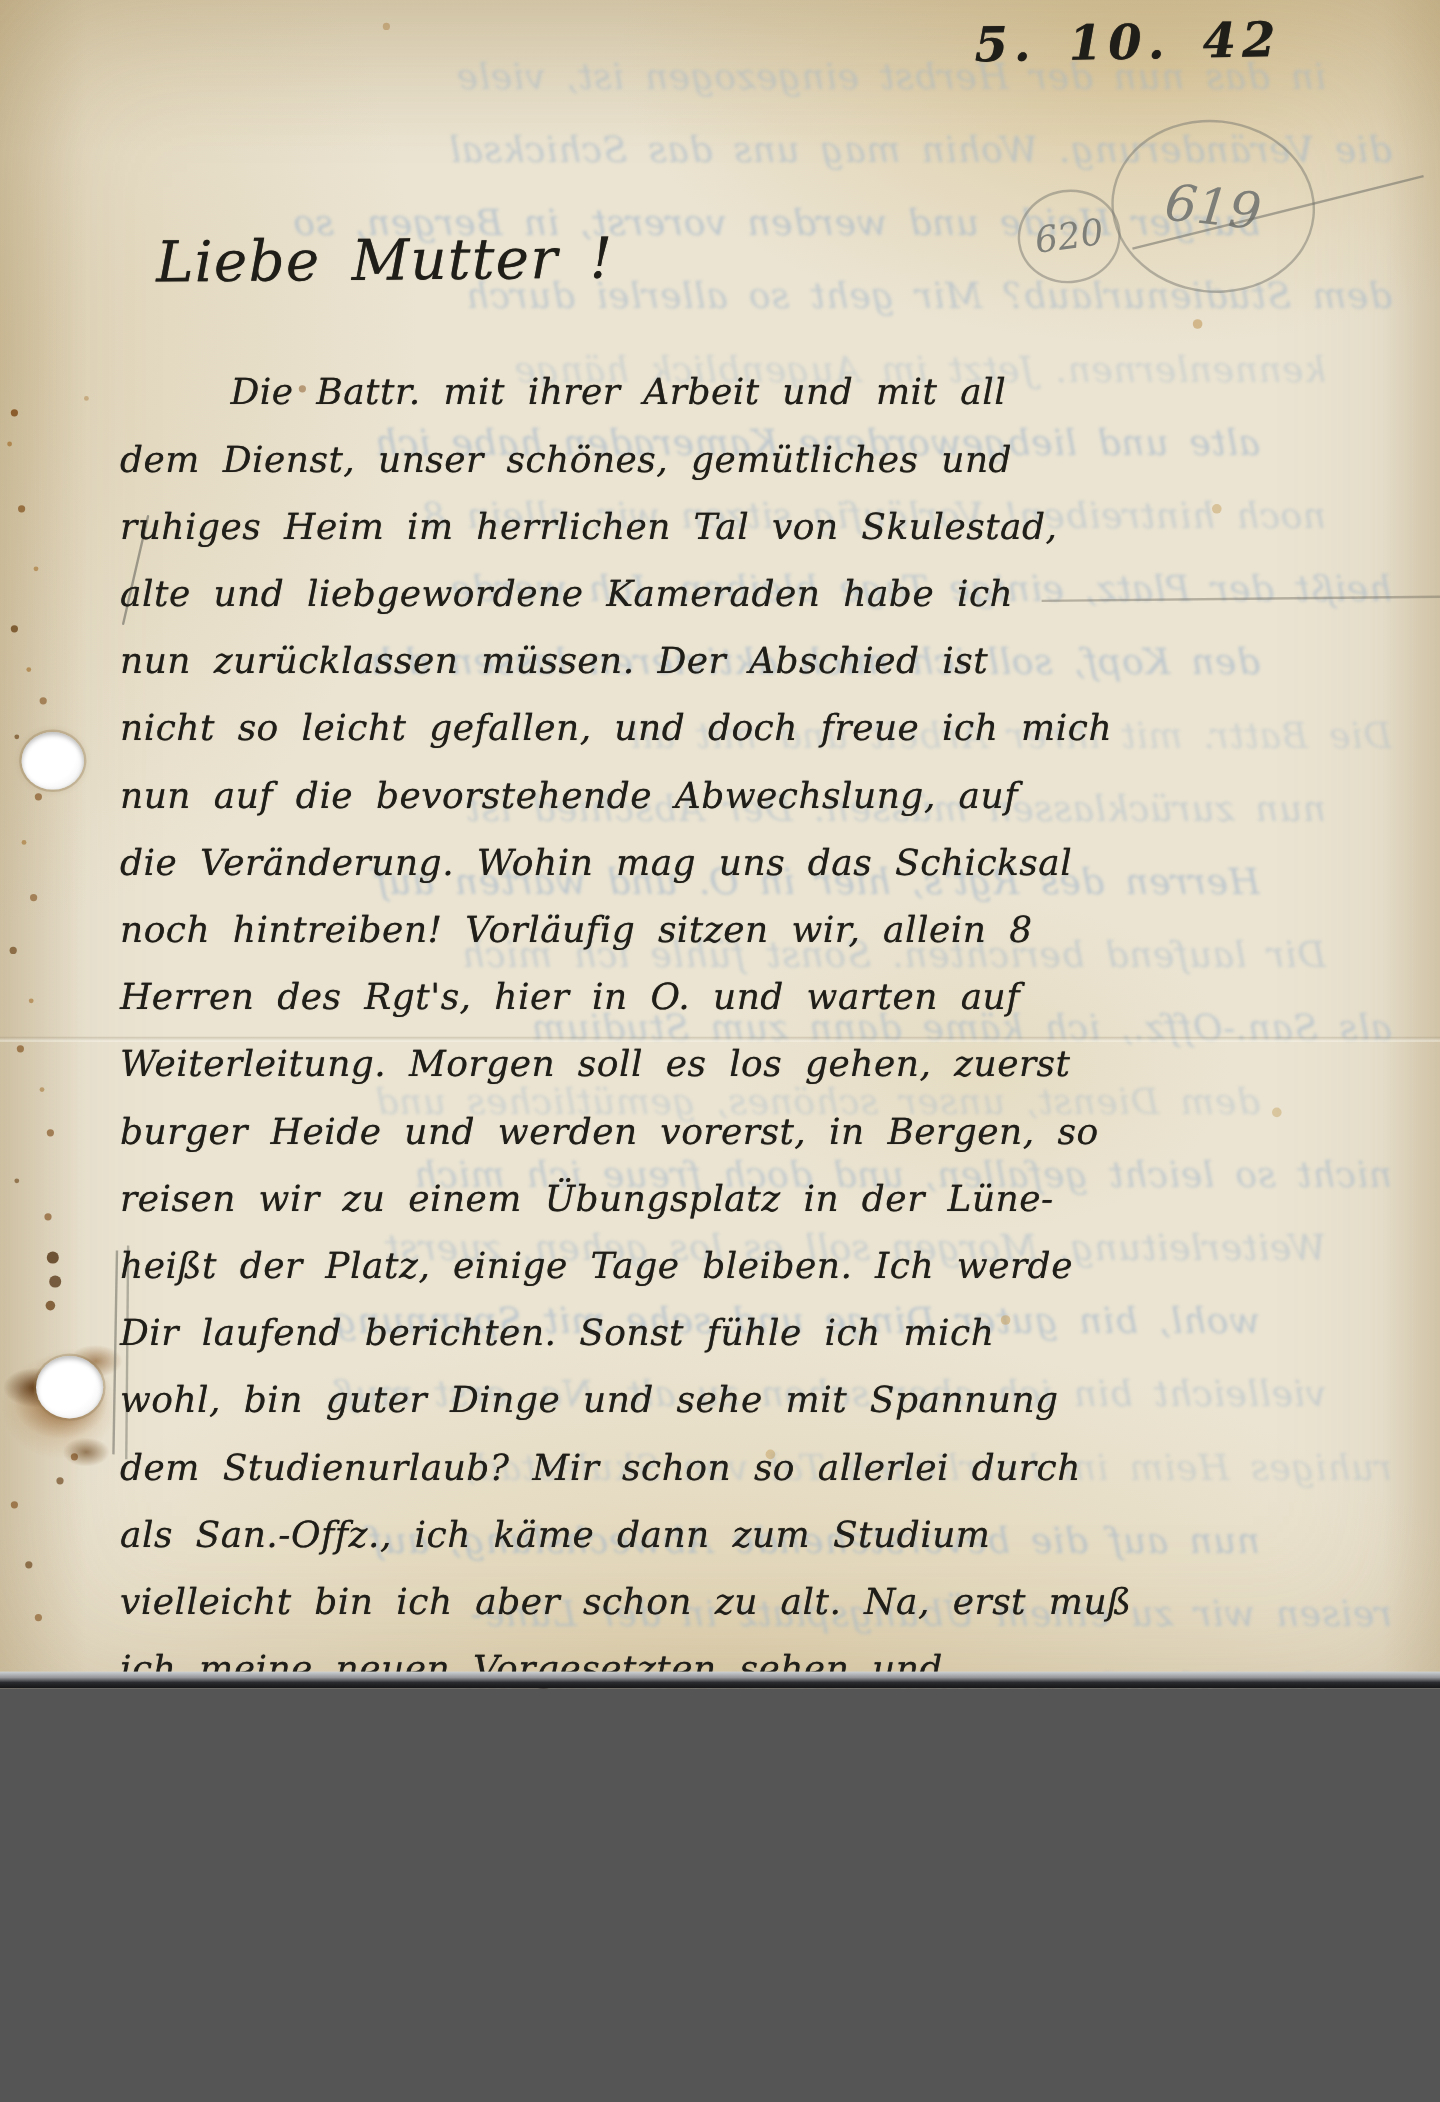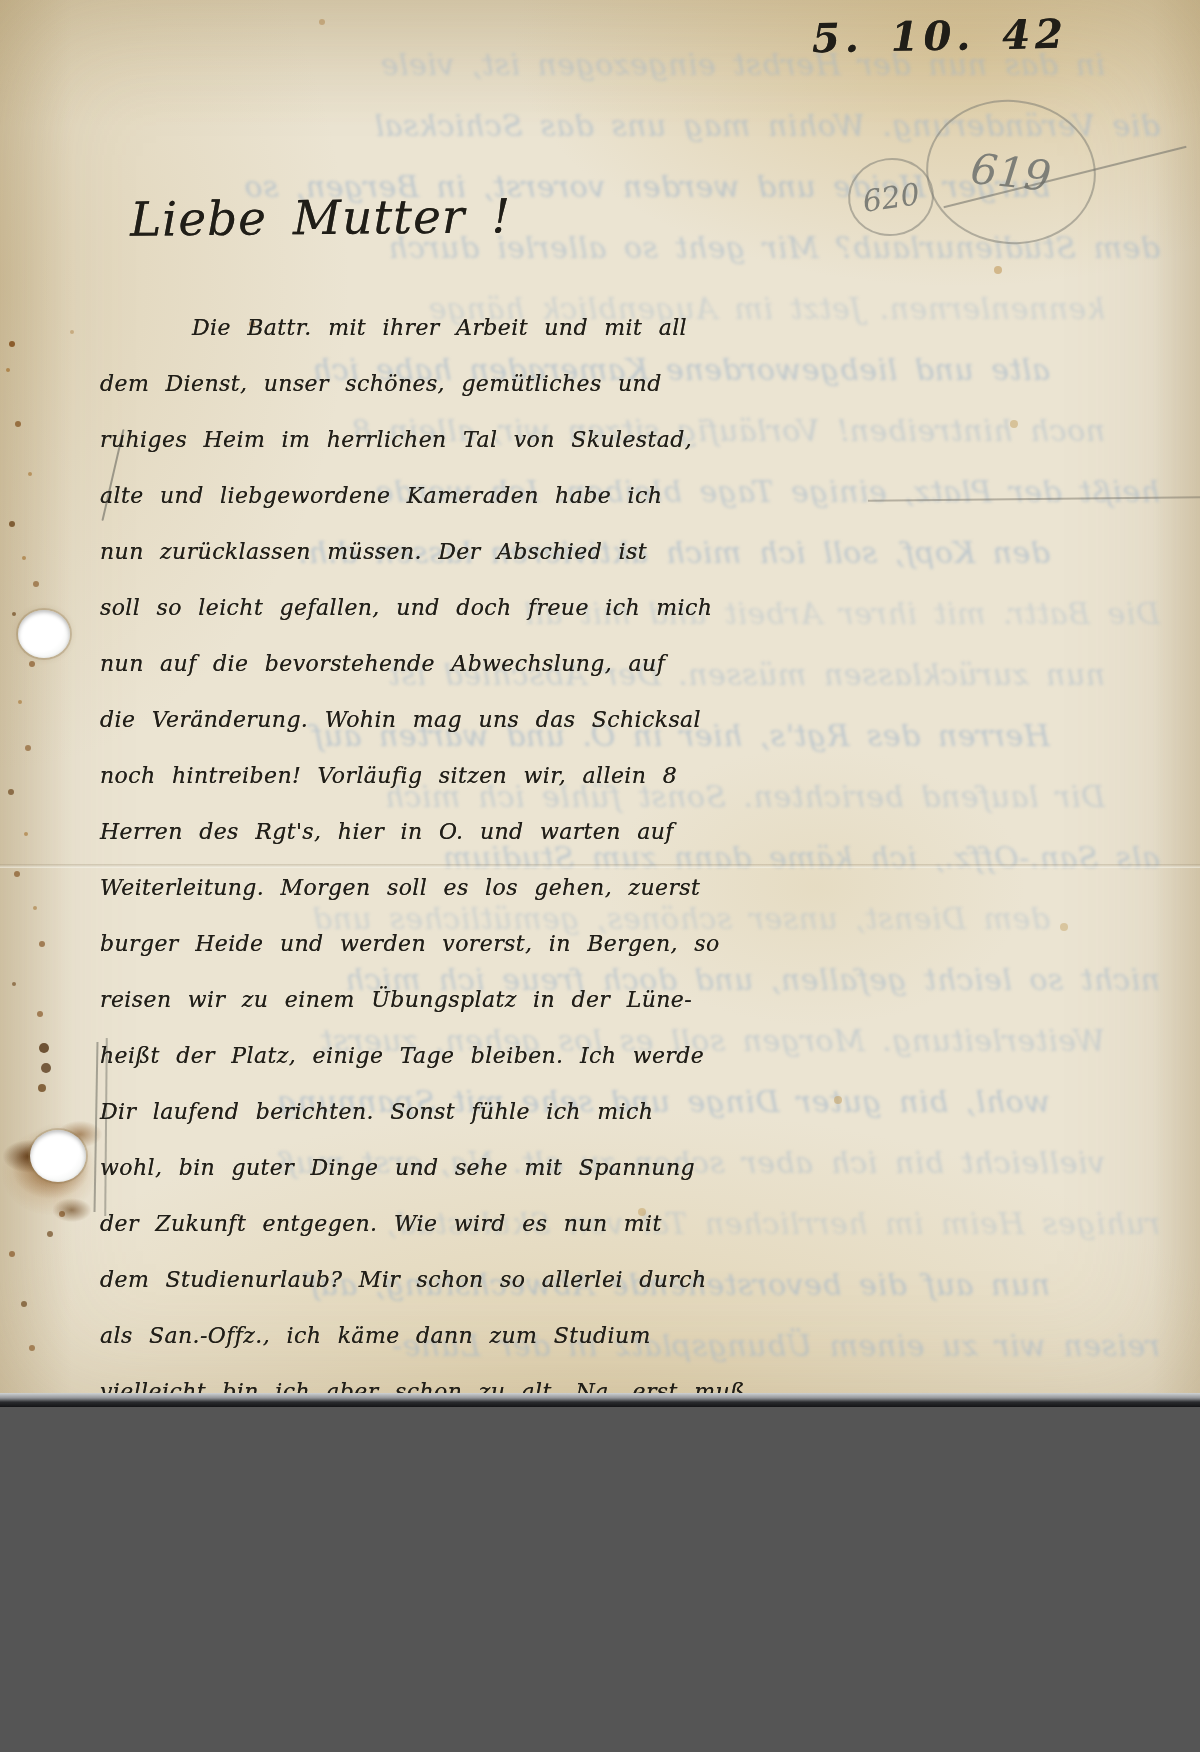--- a/index.html
+++ b/index.html
@@ -118,21 +118,21 @@
   .salutation{
     position:absolute;left:130px;top:190px;
     font-size:47px;letter-spacing:1px;word-spacing:10px;
     transform:rotate(-.5deg);
   }
   .body-text{
     position:absolute;left:100px;top:300px;width:1010px;
   }
   .line{
     white-space:nowrap;overflow:visible;
-    font-size:22px;line-height:56px;
+    font-size:30px;line-height:56px;
     letter-spacing:.4px;word-spacing:9px;
   }
   .line.indent{text-indent:92px;}
   
   .bottom-edge{
     position:absolute;left:0;bottom:0;width:100%;height:14px;
     background:linear-gradient(to bottom,#cfd2d3 0%,#94969a 35%,#2a2b2e 65%,#141416 100%);
   }
 </style>
 </head>
@@ -195,32 +195,31 @@
   <div class="pencil-strike"></div>
 
   <div class="salutation ink">Liebe Mutter !</div>
 
   <div class="body-text ink">
       <div class="line indent">Die Battr. mit ihrer Arbeit und mit all</div>
       <div class="line">dem Dienst, unser schönes, gemütliches und</div>
       <div class="line">ruhiges Heim im herrlichen Tal von Skulestad,</div>
       <div class="line">alte und liebgewordene Kameraden habe ich</div>
       <div class="line">nun zurücklassen müssen. Der Abschied ist</div>
-      <div class="line">soll so leicht gefallen, und doch freue ich mich</div>
+      <div class="line">nicht so leicht gefallen, und doch freue ich mich</div>
       <div class="line">nun auf die bevorstehende Abwechslung, auf</div>
       <div class="line">die Veränderung. Wohin mag uns das Schicksal</div>
       <div class="line">noch hintreiben! Vorläufig sitzen wir, allein 8</div>
       <div class="line">Herren des Rgt's, hier in O. und warten auf</div>
       <div class="line">Weiterleitung. Morgen soll es los gehen, zuerst</div>
       <div class="line">burger Heide und werden vorerst, in Bergen, so</div>
       <div class="line">reisen wir zu einem Übungsplatz in der Lüne-</div>
       <div class="line">heißt der Platz, einige Tage bleiben. Ich werde</div>
       <div class="line">Dir laufend berichten. Sonst fühle ich mich</div>
       <div class="line">wohl, bin guter Dinge und sehe mit Spannung</div>
-      <div class="line">der Zukunft entgegen. Wie wird es nun mit</div>
       <div class="line">dem Studienurlaub? Mir schon so allerlei durch</div>
       <div class="line">als San.-Offz., ich käme dann zum Studium</div>
       <div class="line">vielleicht bin ich aber schon zu alt. Na, erst muß</div>
       <div class="line">ich meine neuen Vorgesetzten sehen und</div>
     </div>
 
   <div class="bottom-edge"></div>
 </div>
 
 </body></html>

